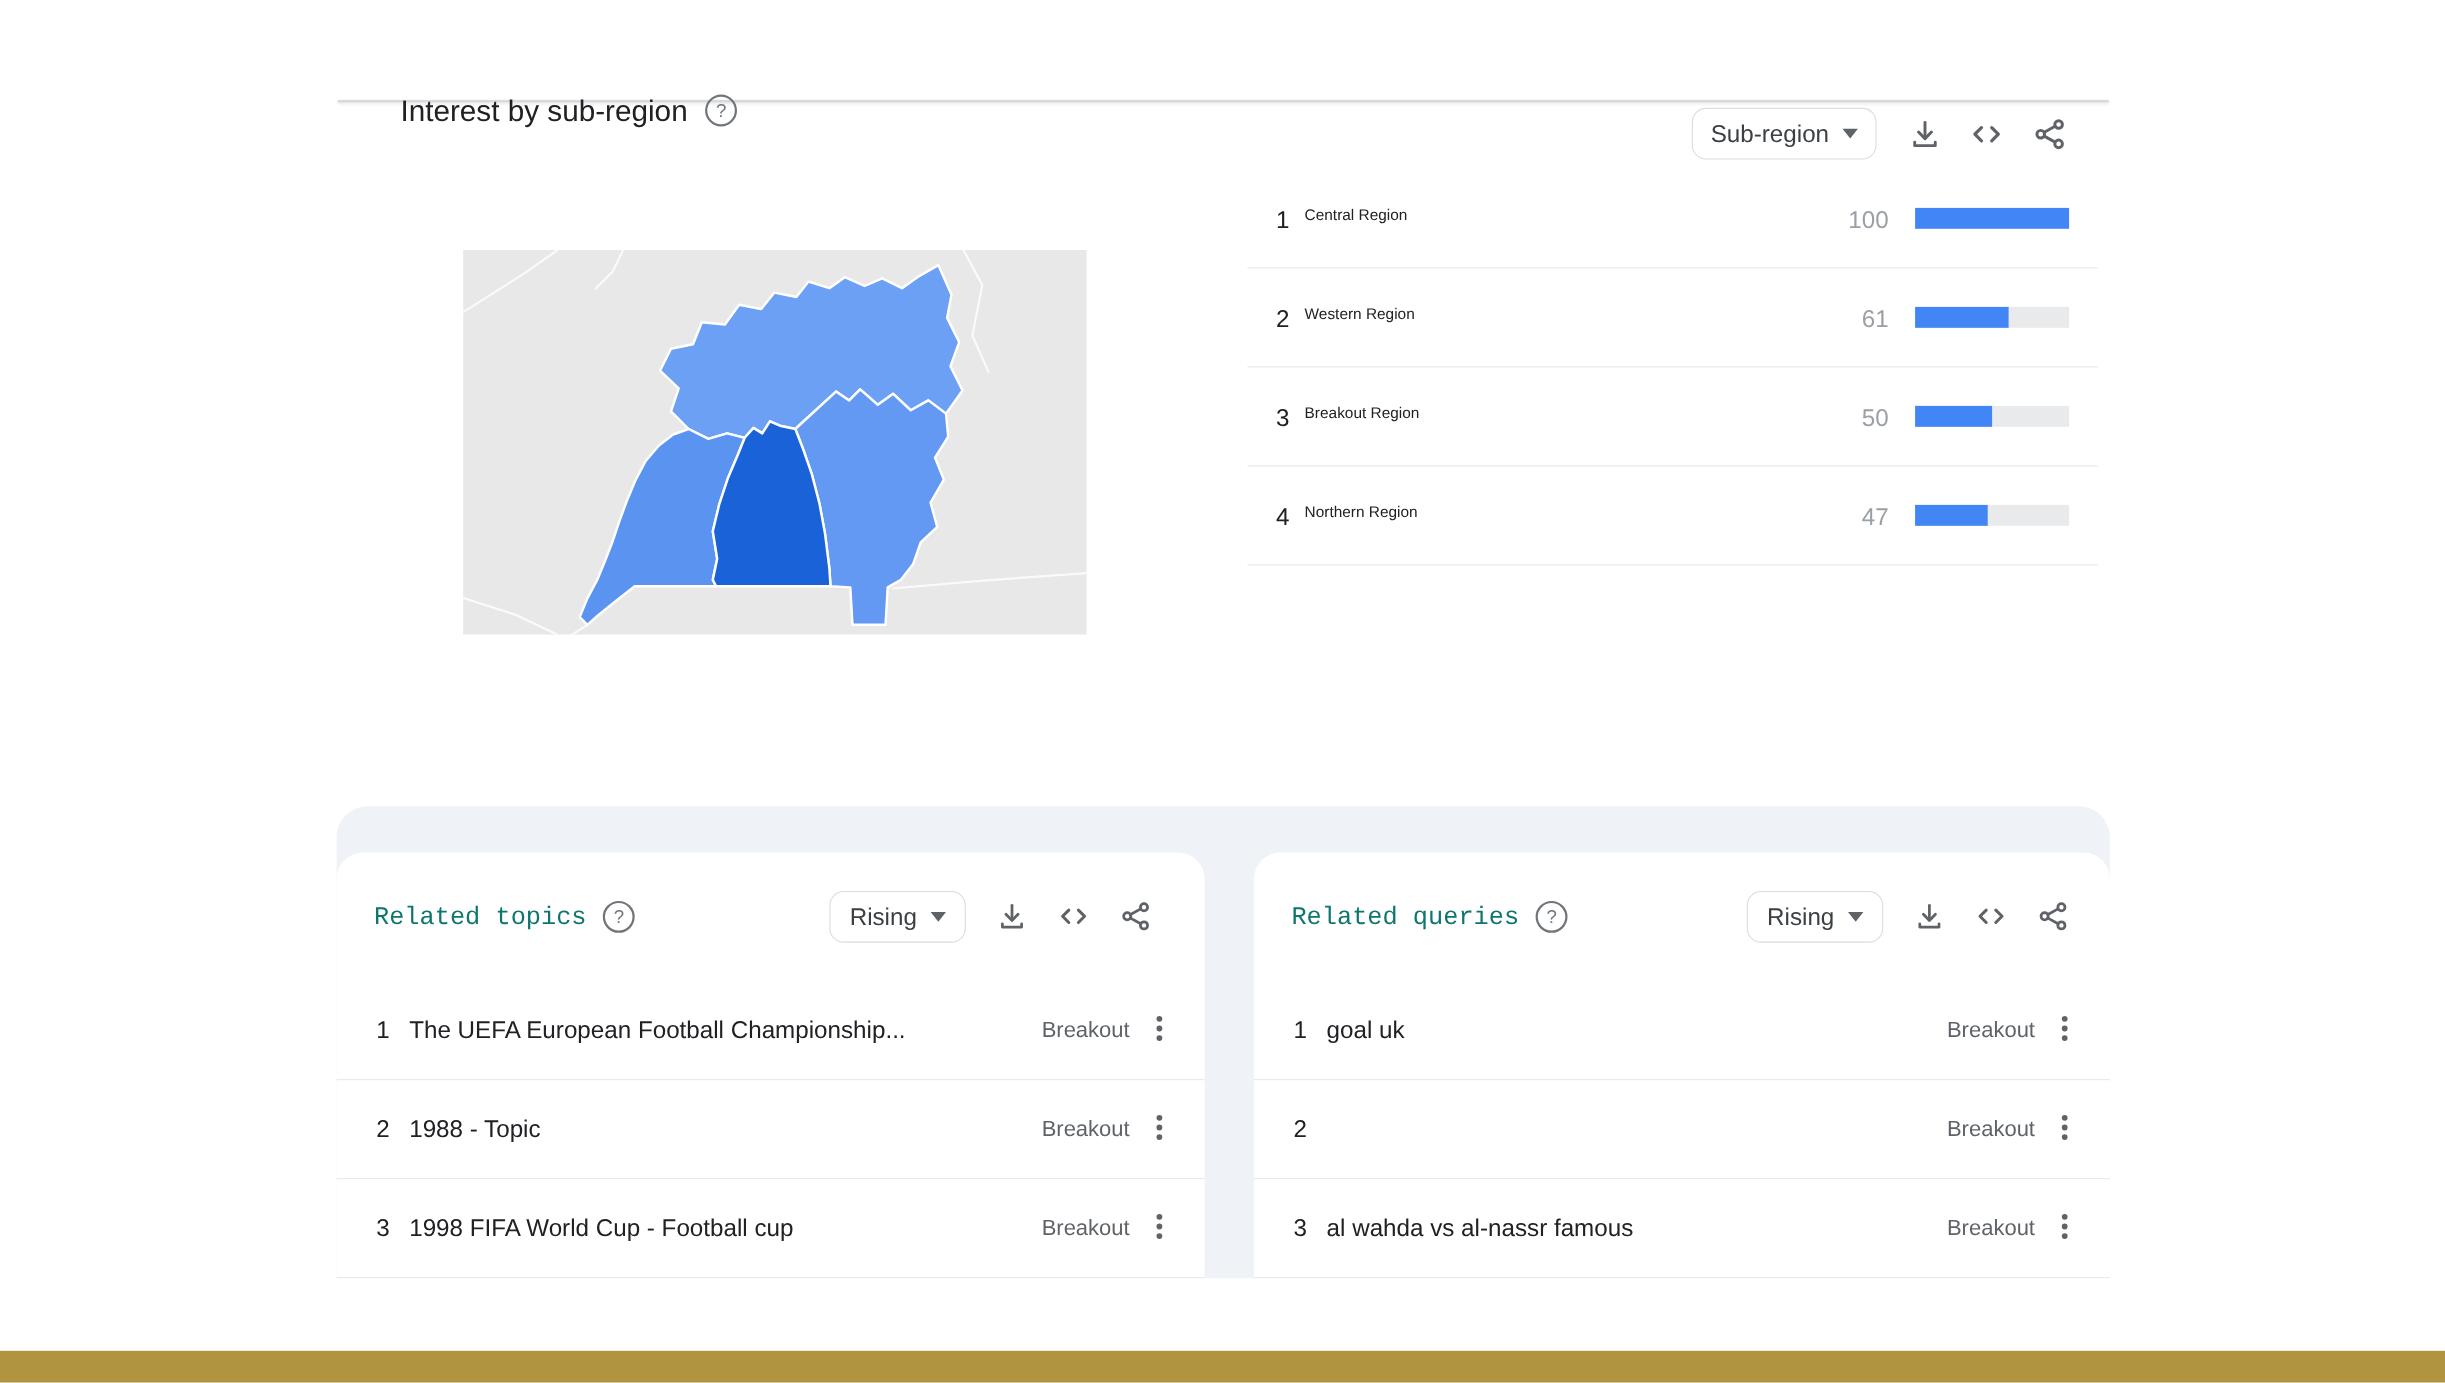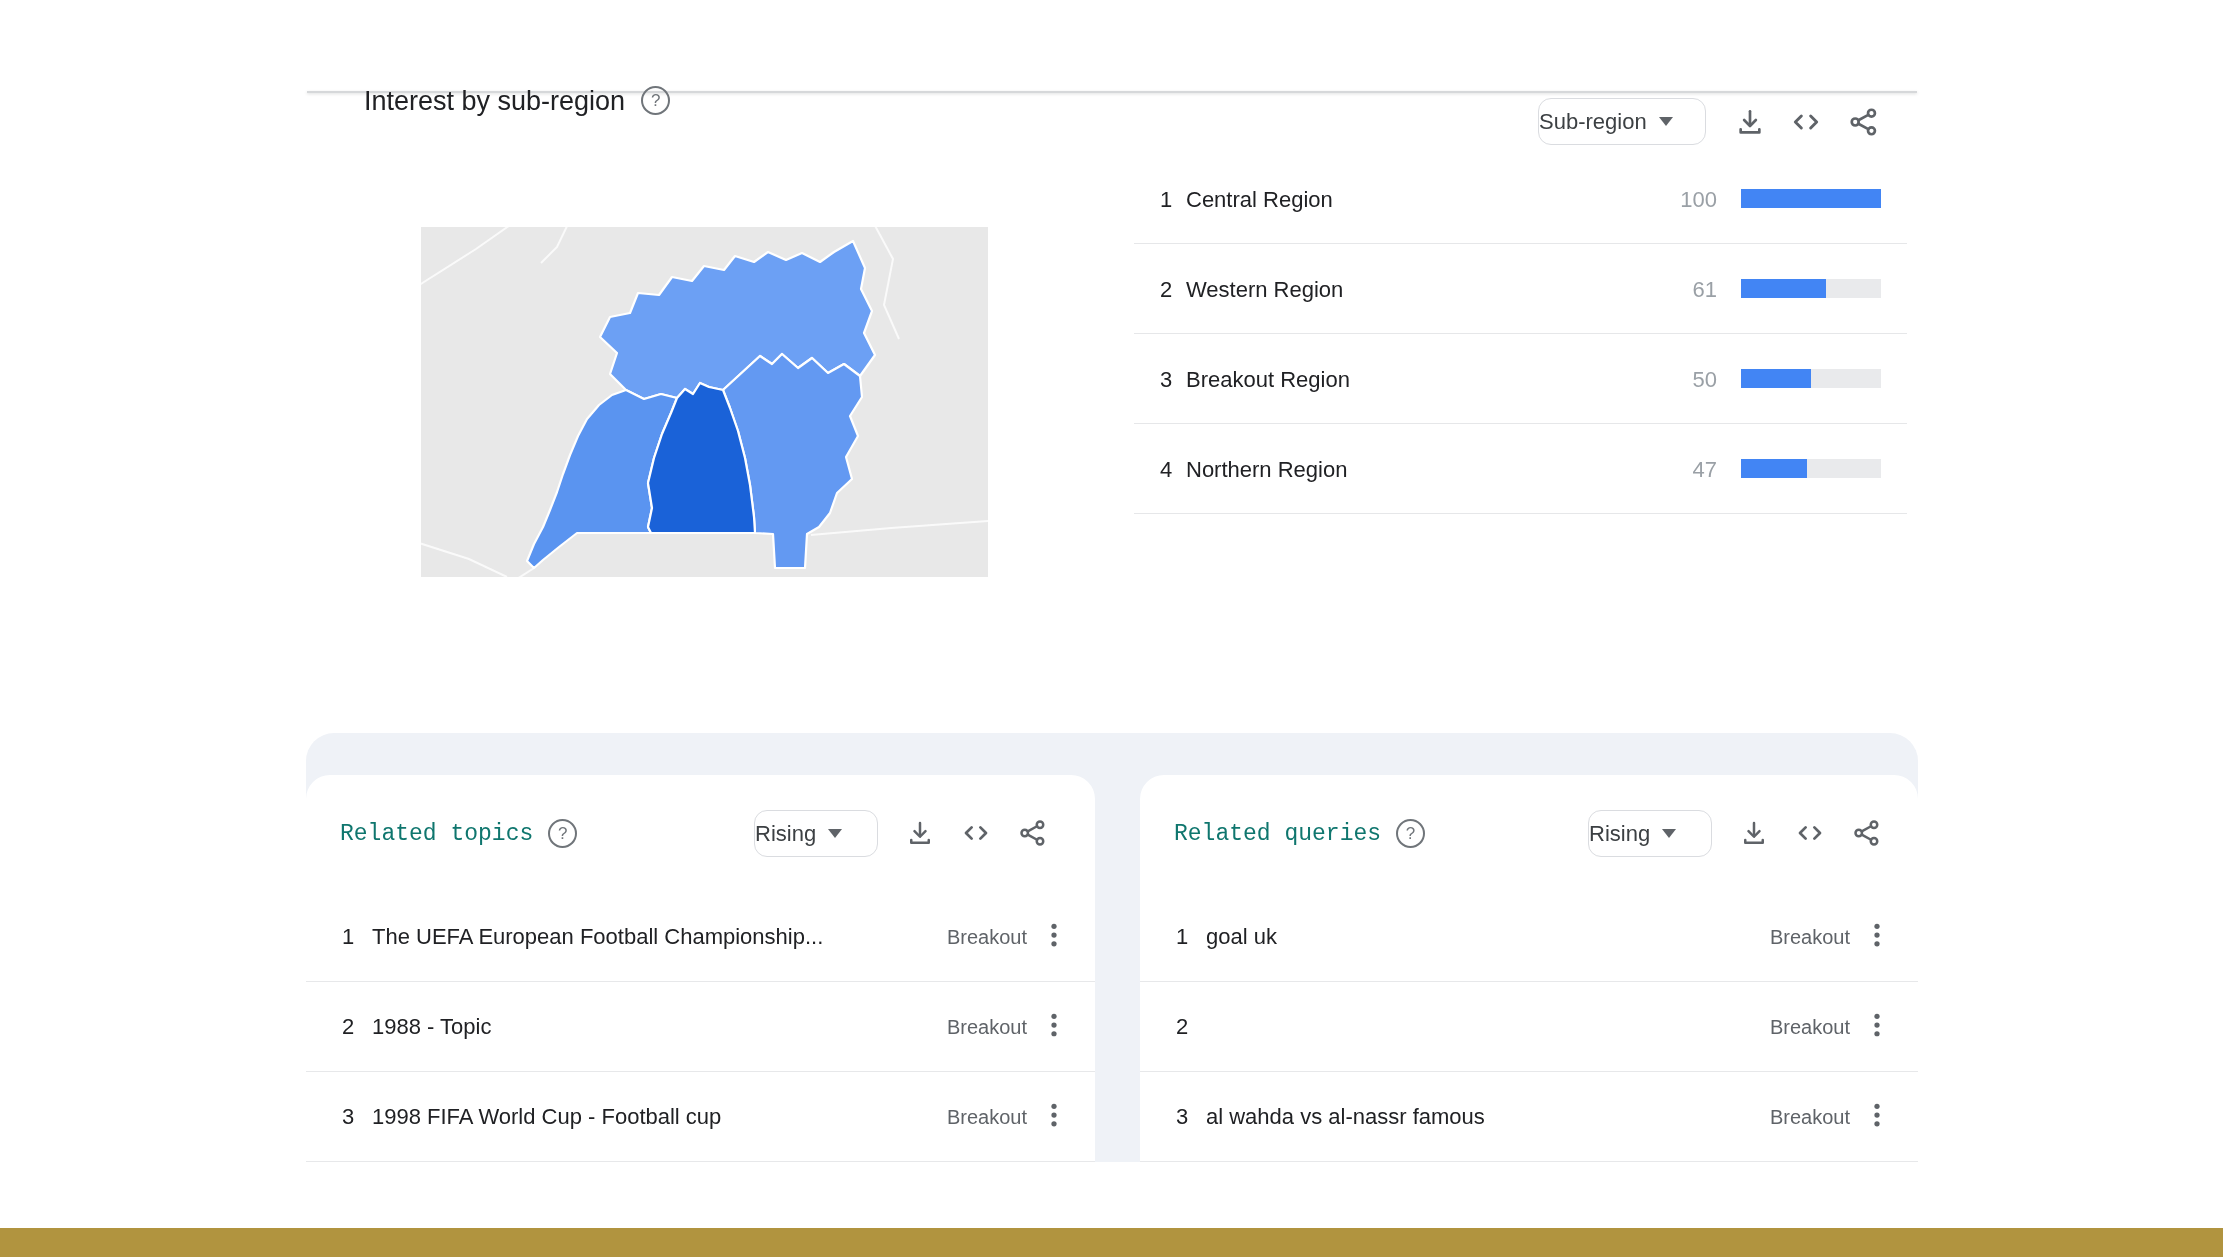--- a/index.html
+++ b/index.html
@@ -11,33 +11,33 @@
   
   .hairline{left:307px;top:91px;width:1610px;height:2px;background:#d6d8da;
     box-shadow:0 1px 3px rgba(60,64,67,.18);}
   
   .sec-head{left:340px;top:86px;display:flex;align-items:flex-start;gap:16px;margin-left:24px;}
   .sec-title{font-size:27px;color:#202124;}
   .help{width:25px;height:25px;border:2px solid #70757a;border-radius:50%;
     color:#70757a;font-size:17px;display:flex;align-items:center;justify-content:center;flex:0 0 auto;}
   
   .pill{height:47px;border:1px solid #dadce0;border-radius:13px;background:#fff;
-    display:flex;align-items:center;gap:12px;cursor:pointer;box-sizing:border-box;}
+    display:flex;align-items:center;justify-content:center;gap:12px;cursor:pointer;box-sizing:border-box;}
   .pill .lbl{font-size:22px;color:#3c4043;}
   .caret{width:0;height:0;border-left:7px solid transparent;border-right:7px solid transparent;
     border-top:9px solid #5f6368;}
   .iconbtn{width:40px;height:40px;display:flex;align-items:center;justify-content:center;cursor:pointer;}
   .iconbtn svg{stroke:#5f6368;}
   
   .map{left:421px;top:227px;width:567px;height:350px;}
   
   .rlist{left:1134px;top:154px;width:773px;}
   .r-row{position:relative;height:89px;border-bottom:1px solid #e6e7e9;cursor:pointer;}
   .r-rank{position:absolute;left:26px;top:33px;font-size:22px;color:#202124;}
-  .r-name{position:absolute;left:52px;top:33px;font-size:22px;color:#202124;}
+  .r-name{position:absolute;left:52px;top:33px;font-size:14px;color:#202124;}
   .r-val{position:absolute;right:190px;top:33px;font-size:22px;color:#9aa0a6;text-align:right;}
   .r-bar{position:absolute;right:26px;top:35px;width:140px;height:19px;background:#e9eaec;}
   .r-fill{display:block;height:100%;background:#4285f4;}
   
   .panel{left:306px;top:733px;width:1612px;height:429px;background:#eff2f7;border-radius:28px 28px 0 0;}
   .card{background:#fff;border-radius:24px 24px 0 0;position:absolute;}
   .card-topics{left:306px;top:775px;width:789px;height:482px;}
   .card-queries{left:1140px;top:775px;width:778px;height:614px;}
   .card-head-title{position:absolute;left:34px;top:44px;display:flex;align-items:center;gap:15px;}
   .card-title{font-size:23px;color:#0f766e;font-family:Liberation Mono, monospace;}

